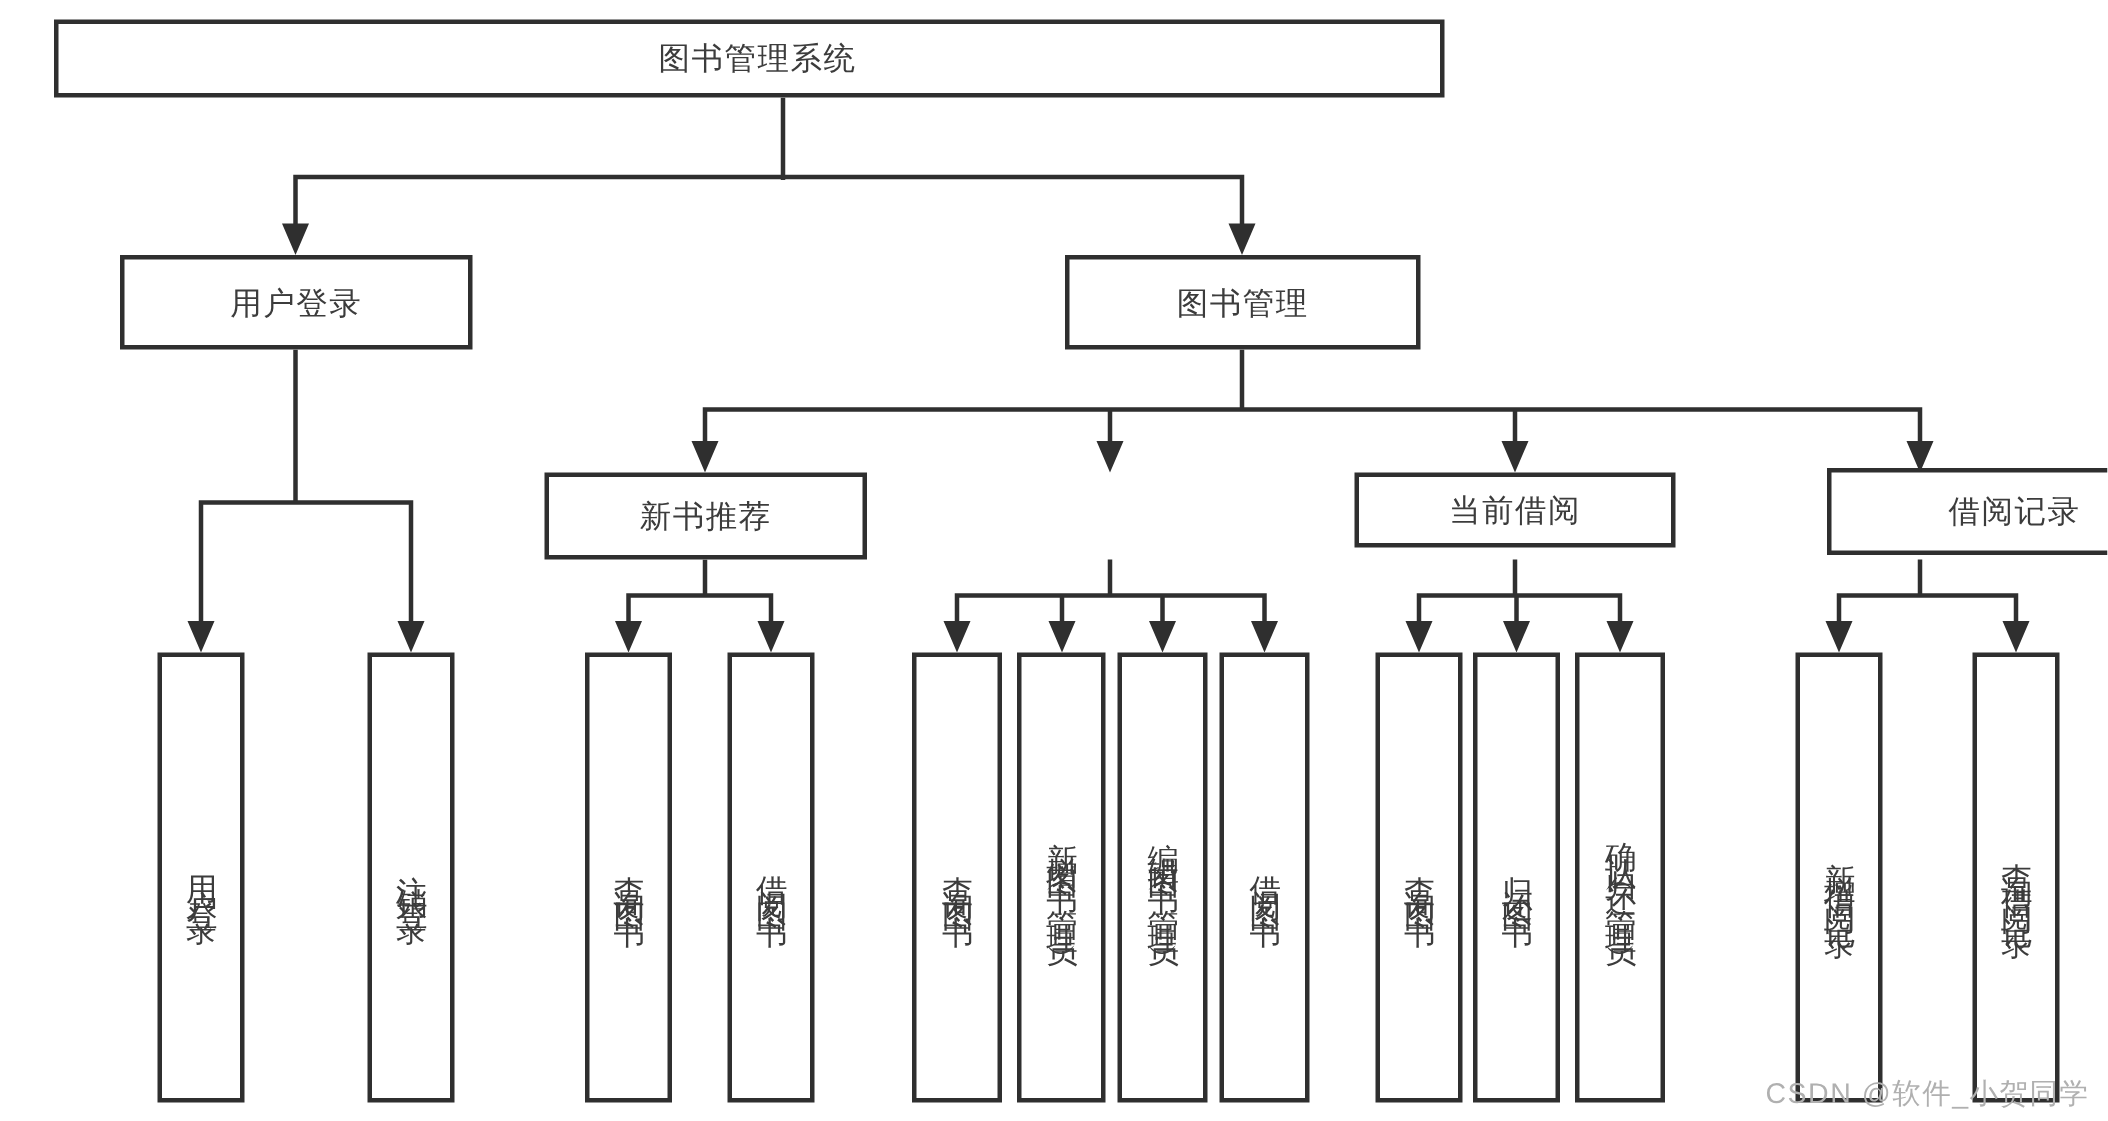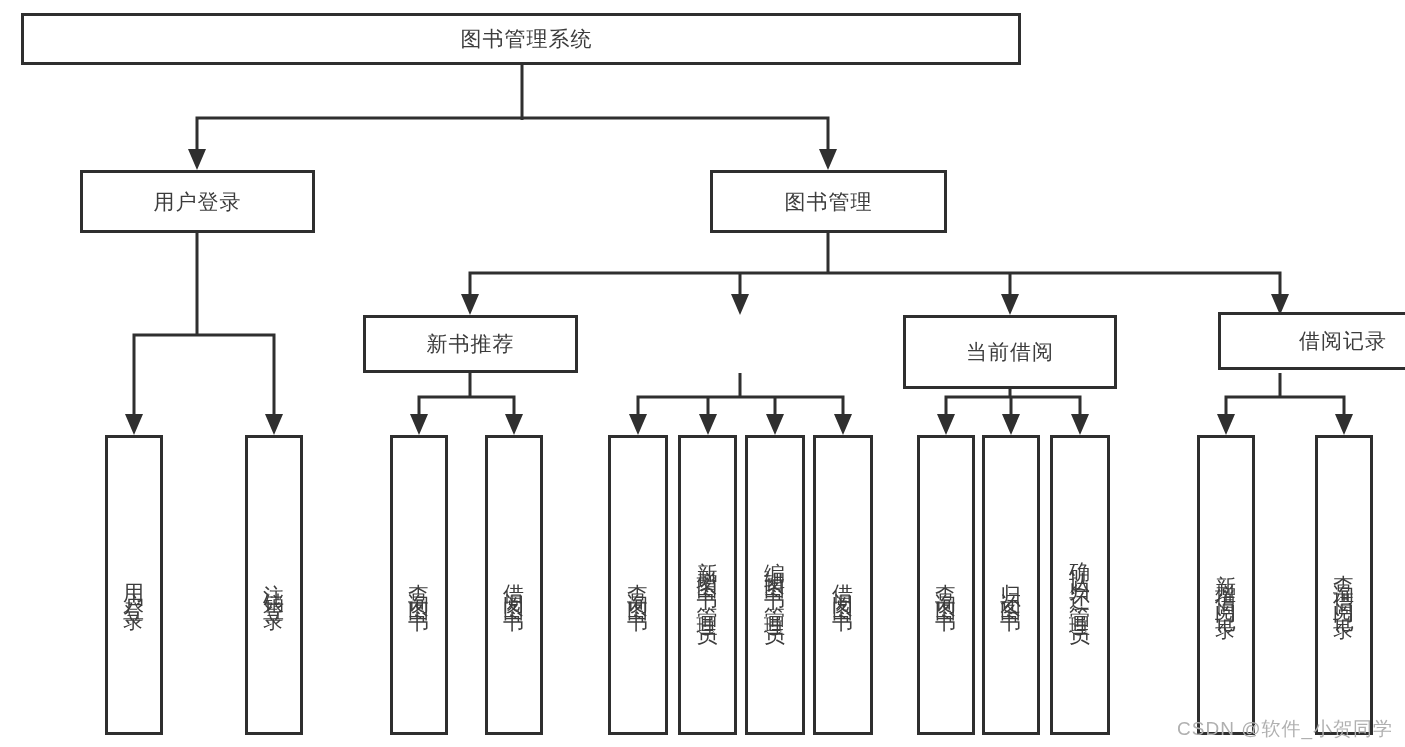--- a/index.html
+++ b/index.html
@@ -68,35 +68,35 @@
       M461 294 L479 294 L470 315 Z  M731 294 L749 294 L740 315 Z
       M1001 294 L1019 294 L1010 315 Z  M1271 294 L1289 294 L1280 315 Z
       M410 414 L428 414 L419 435 Z  M505 414 L523 414 L514 435 Z
       M629 414 L647 414 L638 435 Z  M699 414 L717 414 L708 435 Z
       M766 414 L784 414 L775 435 Z  M834 414 L852 414 L843 435 Z
       M937 414 L955 414 L946 435 Z  M1002 414 L1020 414 L1011 435 Z
       M1071 414 L1089 414 L1080 435 Z
       M1217 414 L1235 414 L1226 435 Z  M1335 414 L1353 414 L1344 435 Z"></path>
   </svg>
 
-  <div class="box" style="left:21px; top:13px; width:1000px; height:52px;padding-left:11px;">
+  <div class="box" style="left:36px; top:13px; width:927px; height:52px;padding-left:11px;">
     <span>图书管理系统</span>
   </div>
 
   <div class="box" style="left:80px; top:170px; width:235px; height:63px;">
     <span>用户登录</span>
   </div>
   <div class="box" style="left:710px; top:170px; width:237px; height:63px;">
     <span>图书管理</span>
   </div>
 
   <div class="box" style="left:363px; top:315px; width:215px; height:58px;">
     <span>新书推荐</span>
   </div>
-  <div class="box" style="left:903px; top:315px; width:214px; height:74px;">
+  <div class="box" style="left:903px; top:315px; width:214px; height:50px;">
     <span>当前借阅</span>
   </div>
   <div class="box" style="left:1173px; top:312px; width:250px; height:58px;margin-left:45px;">
     <span>借阅记录</span>
   </div>
 
   <div class="box vbox" style="left:105px; top:435px; width:58px; height:300px;">
     <span>用户登录</span>
   </div>
   <div class="box vbox" style="left:245px; top:435px; width:58px; height:300px;">

